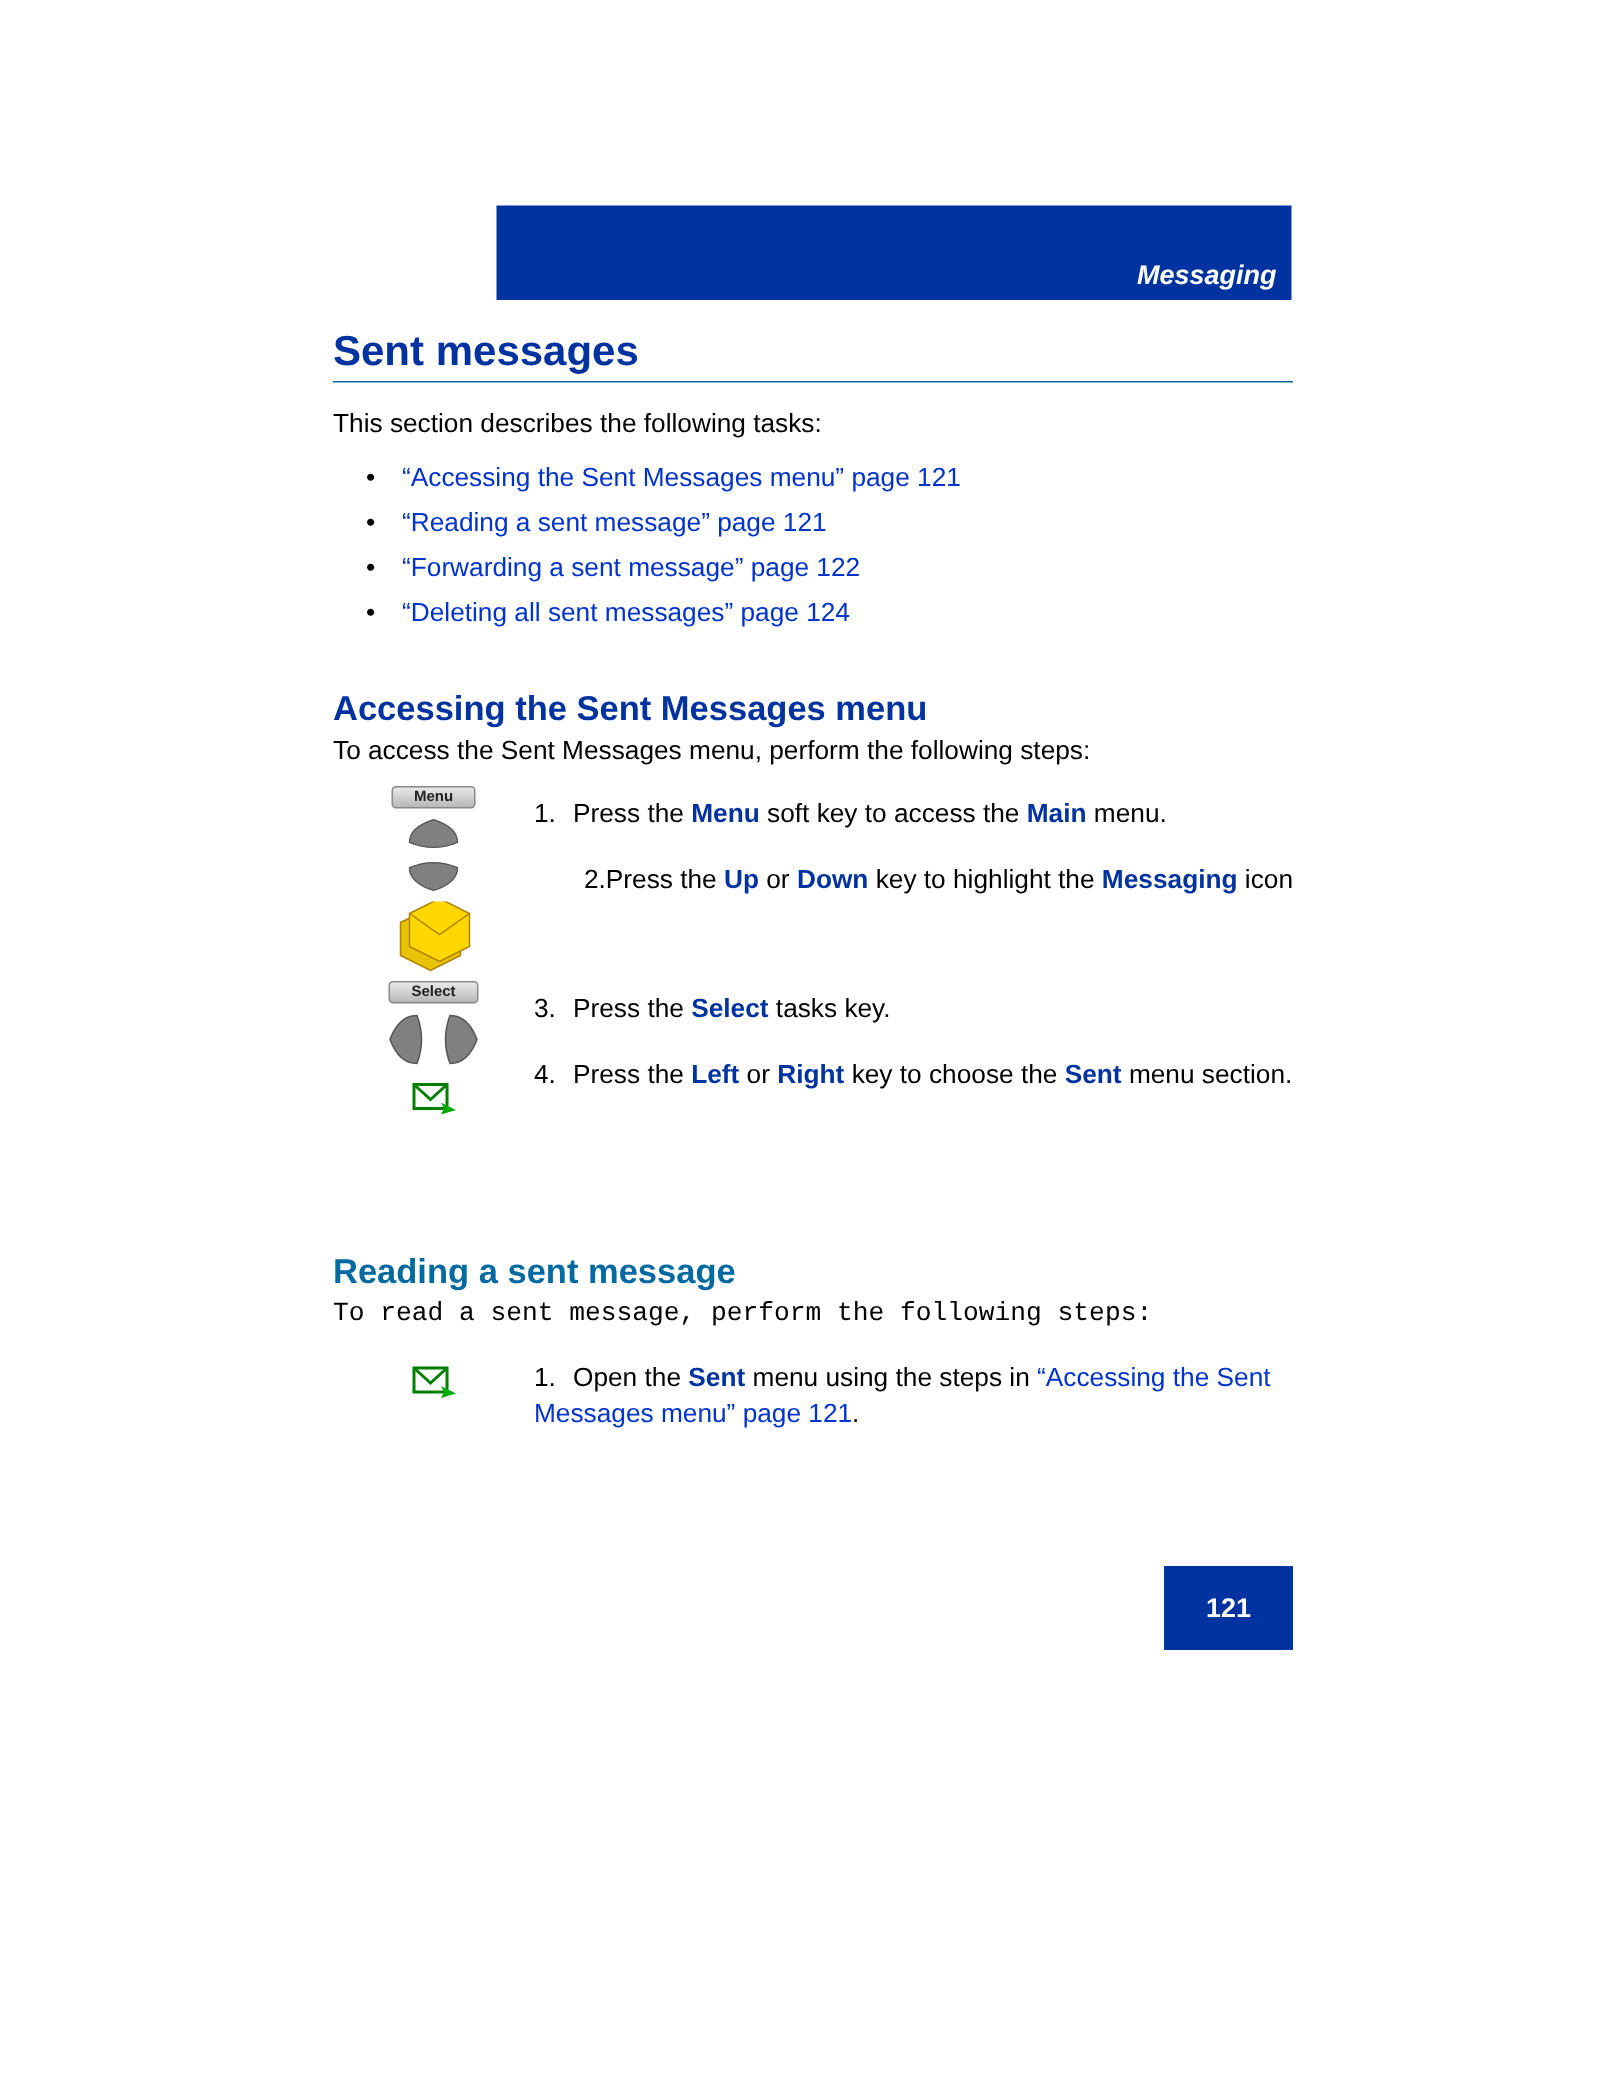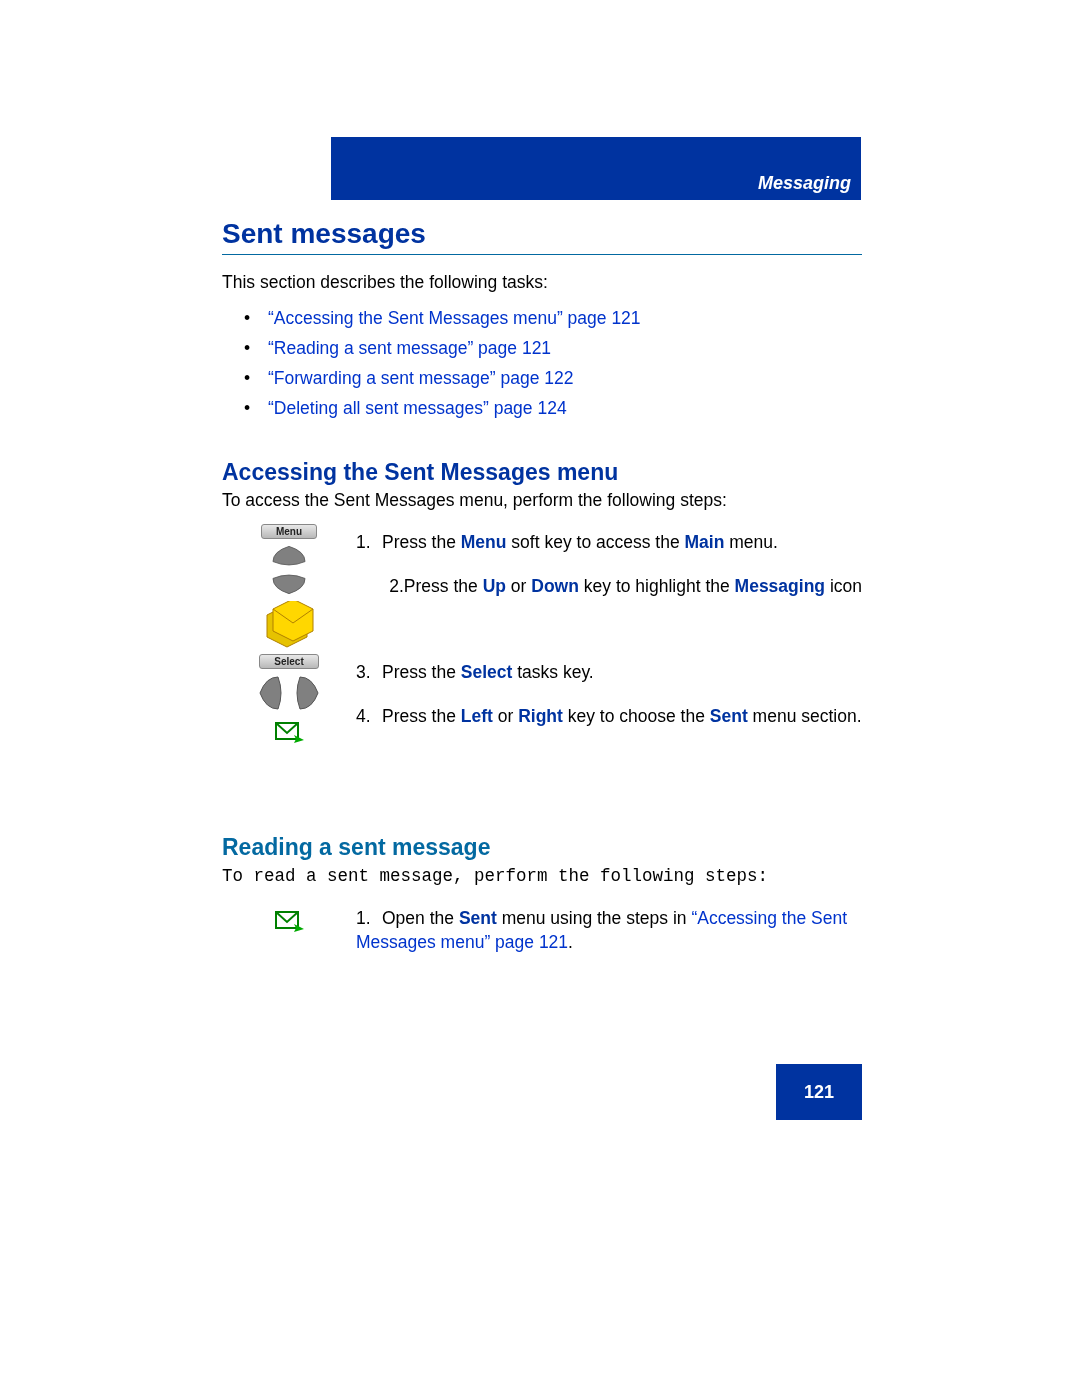--- a/index.html
+++ b/index.html
@@ -140,21 +140,20 @@
   .page-num-box {
     position: absolute;
     left: 776px;
     top: 1044px;
     width: 86px;
     height: 56px;
     background: #0033a0;
     display: flex;
     align-items: center;
     justify-content: center;
-    margin-top: 20px;
   }
   .page-num {
     color: #fff;
     font-weight: bold;
     font-size: 18px;
   }
 </style>
 </head>
 <body>
 

